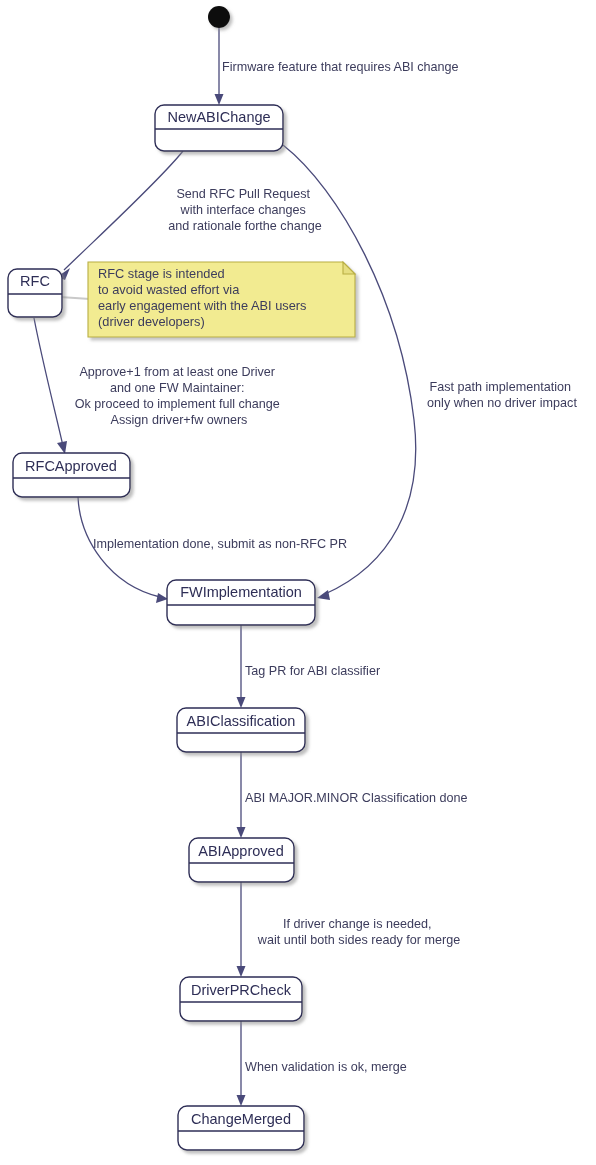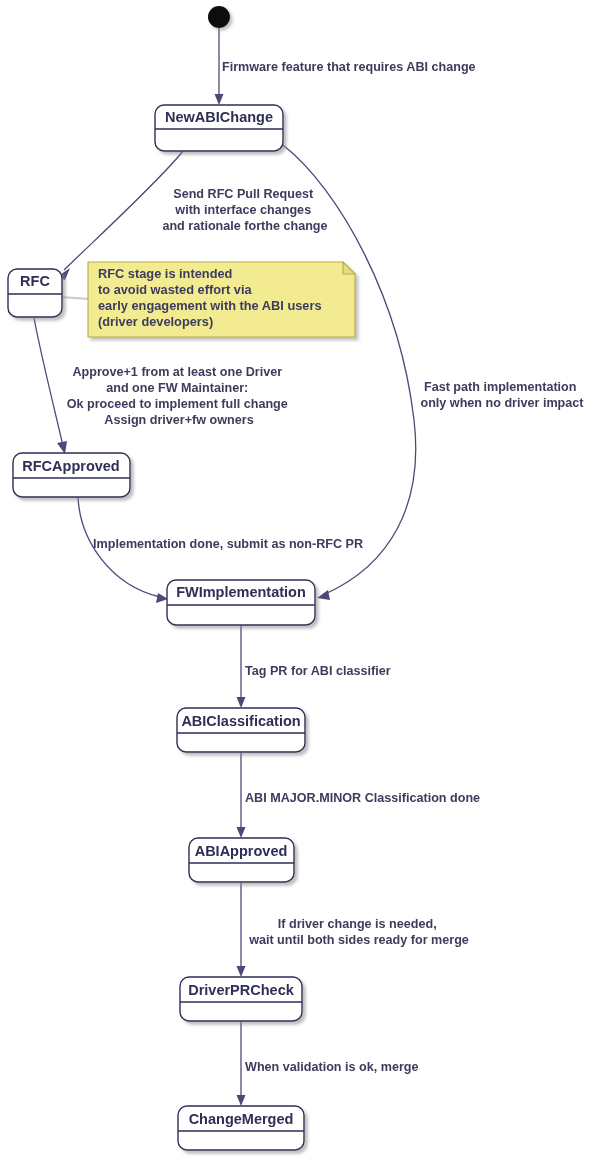--- a/index.html
+++ b/index.html
@@ -10,21 +10,20 @@
   body {
     width: 596px;
     height: 1165px;
     font-family: "Liberation Sans", sans-serif;
     overflow: hidden;
   }
   #diagram-root {
     position: relative;
     width: 596px;
     height: 1002px;
-    font-weight: bold;
   }
   svg#uml-canvas {
     display: block;
     width: 596px;
     height: 1165px;
   }
   .state-box-rect {
     fill: #FFFFFF;
     stroke: #2E2E56;
     stroke-width: 1.4;

